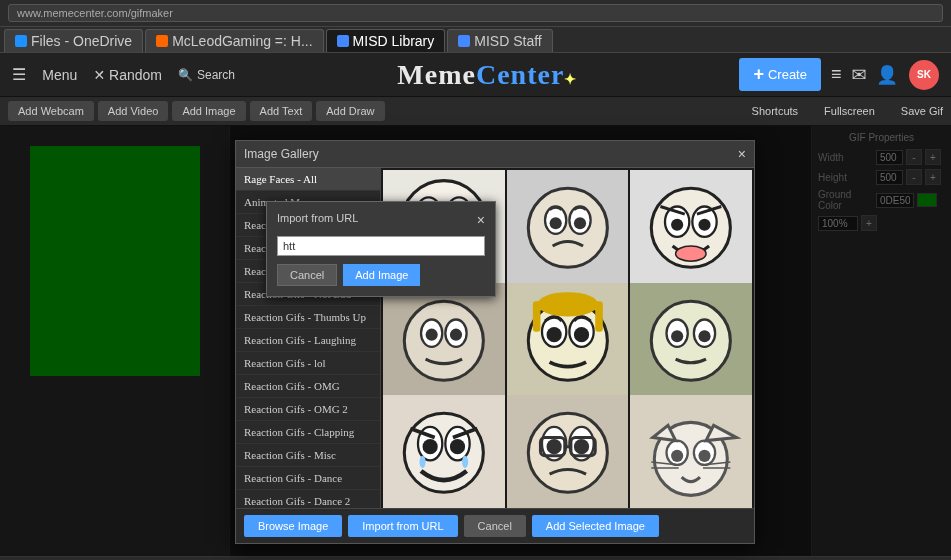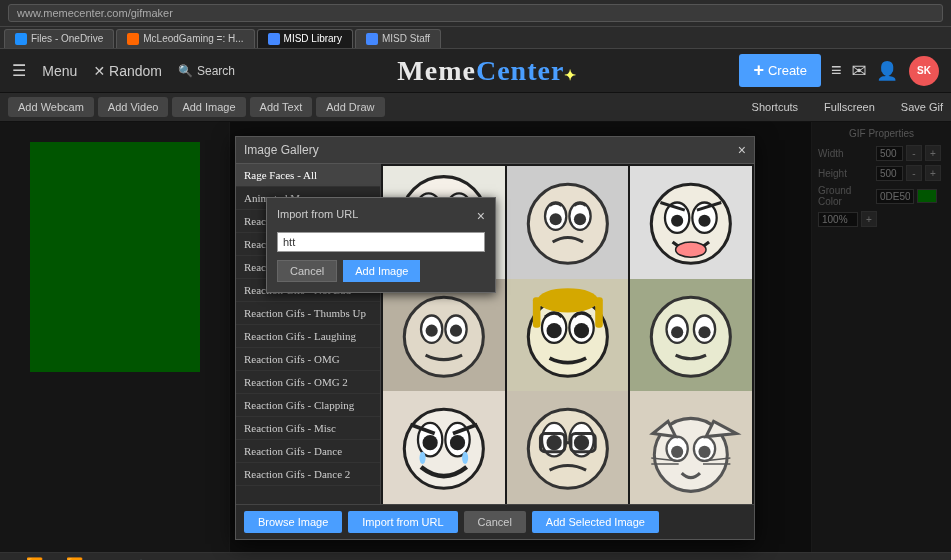--- a/index.html
+++ b/index.html
@@ -34,24 +34,24 @@
       gap: 2px;
       padding: 2px 4px 0;
       border-bottom: 1px solid #444;
     }
     .browser-tab {
       background: #3d3d3d;
       border: 1px solid #555;
       border-bottom: none;
       border-radius: 3px 3px 0 0;
       padding: 3px 10px;
-      font-size: 10px;
-      color: #ccc;
-      display: flex;
-      align-items: flex-start;
+      font-size: 14px;
+      color: #ccc;
+      display: flex;
+      align-items: center;
       gap: 4px;
       cursor: pointer;
     }
     .browser-tab.active { background: #1a1a1a; color: #fff; }
     .tab-icon { width: 12px; height: 12px; border-radius: 2px; display: inline-block; }
 
     
     .app-header {
       background: #222;
       display: flex;
@@ -506,20 +506,21 @@
 
       <div class="category-list">
         <div class="cat-item selected">Rage Faces - All</div>
         <div class="cat-item">Animated Memes</div>
         <div class="cat-item">Reaction Gifs</div>
         <div class="cat-item">Reaction Gifs - Amazed</div>
         <div class="cat-item">Reaction Gifs - Amazed 2</div>
         <div class="cat-item">Reaction Gifs - Not Bad</div>
         <div class="cat-item">Reaction Gifs - Thumbs Up</div>
         <div class="cat-item">Reaction Gifs - Laughing</div>
+        <div class="cat-item">Reaction Gifs - lol</div>
         <div class="cat-item">Reaction Gifs - OMG</div>
         <div class="cat-item">Reaction Gifs - OMG 2</div>
         <div class="cat-item">Reaction Gifs - Clapping</div>
         <div class="cat-item">Reaction Gifs - Misc</div>
         <div class="cat-item">Reaction Gifs - Dance</div>
         <div class="cat-item">Reaction Gifs - Dance 2</div>
 
       </div>
 
       <div class="image-grid">

